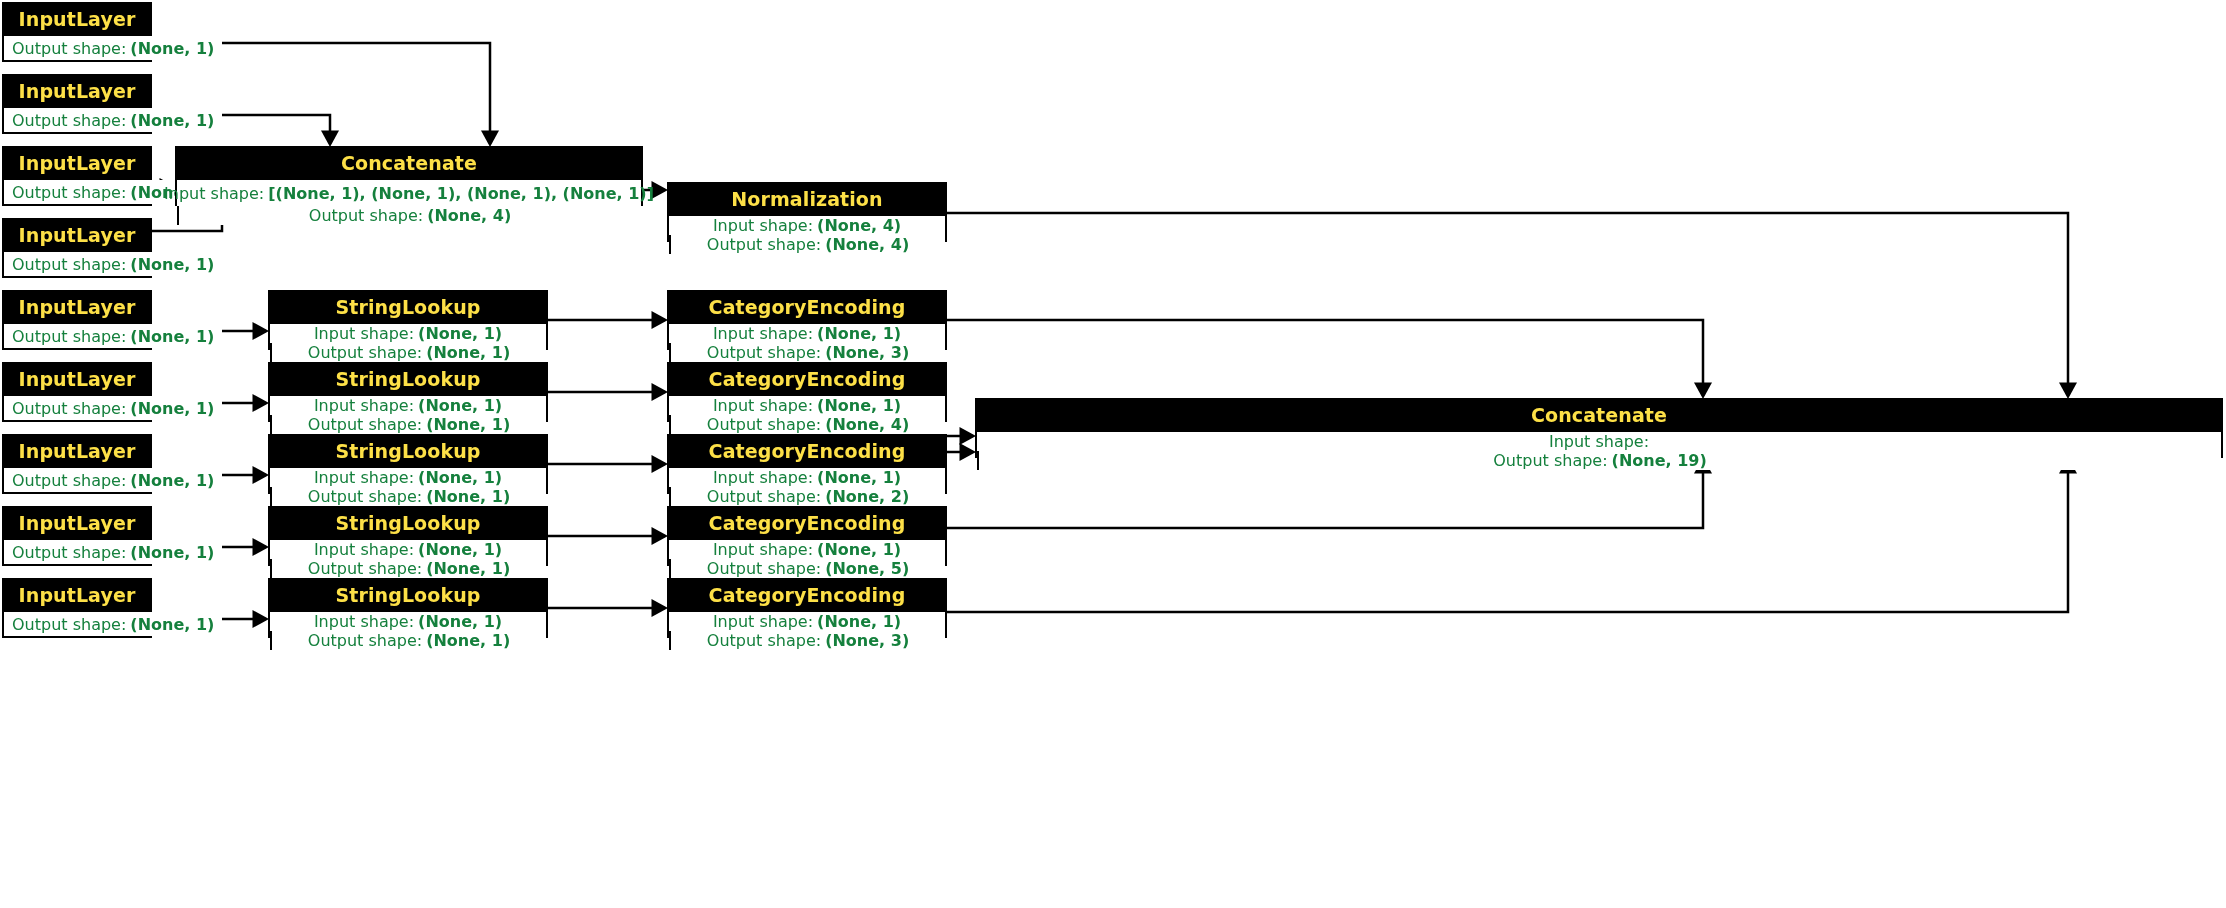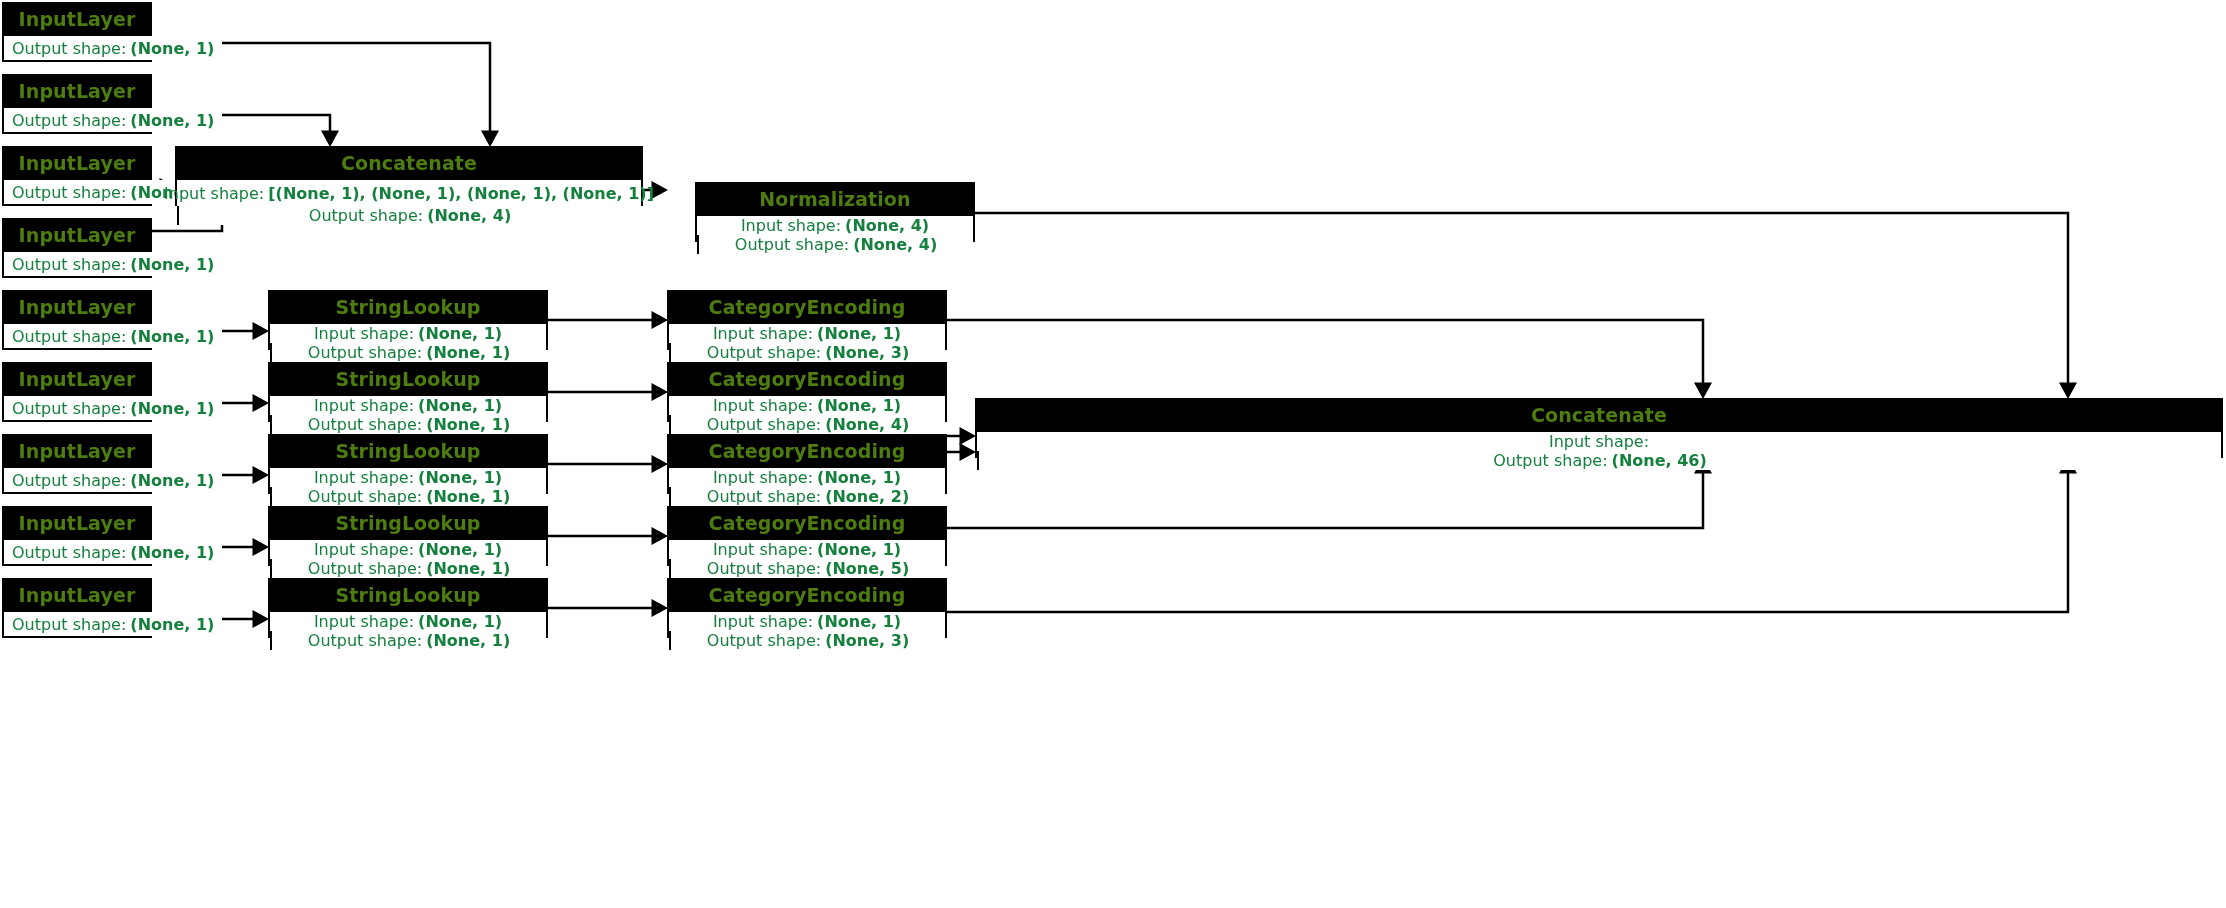--- a/index.html
+++ b/index.html
@@ -21,21 +21,21 @@
   .node {
     position: absolute;
     box-sizing: border-box;
     border: 2px solid #000000;
     background: #ffffff;
     display: flex;
     flex-direction: column;
   }
   .node-title {
     background: #000000;
-    color: #4d7c0f;
+    color: #fde047;
     font-weight: bold;
     font-size: 19px;
     text-align: center;
     line-height: 1;
     display: flex;
     align-items: center;
     justify-content: center;
     flex: 0 0 auto;
     letter-spacing: 0.1px;
   }
@@ -210,21 +210,21 @@
           <div class="node-cell" style="flex: 0 0 69.5%;">
             <span class="lbl">Input shape:</span>
             <span class="val">[(None, 1), (None, 1), (None, 1), (None, 1)]</span>
           </div>
           <div class="node-cell">
             <span class="lbl">Output shape:</span>
             <span class="val">(None, 4)</span>
           </div>
         </div>
       </div>
-      <div class="node dual" style="left: 667px; top: 182px; width: 280px; height: 60px; margin-left: 28px;">
+      <div class="node dual" style="left: 667px; top: 182px; width: 280px; height: 60px;">
         <div class="node-title" style="height: 30px;">Normalization</div>
         <div class="node-body">
           <div class="node-cell" style="flex: 0 0 50%;">
             <span class="lbl">Input shape:</span>
             <span class="val">(None, 4)</span>
           </div>
           <div class="node-cell">
             <span class="lbl">Output shape:</span>
             <span class="val">(None, 4)</span>
           </div>
@@ -406,18 +406,18 @@
         </div>
       </div>
       <div class="node dual" style="left: 975px; top: 398px; width: 1248px; height: 60px;">
         <div class="node-title" style="height: 30px;">Concatenate</div>
         <div class="node-body">
           <div class="node-cell" style="flex: 0 0 35%;">
             <span class="lbl">Input shape:</span>
           </div>
           <div class="node-cell">
             <span class="lbl">Output shape:</span>
-            <span class="val">(None, 46)</span>
+            <span class="val">(None, 19)</span>
           </div>
         </div>
       </div>
     </div>
 </div>
 
 </body></html>

